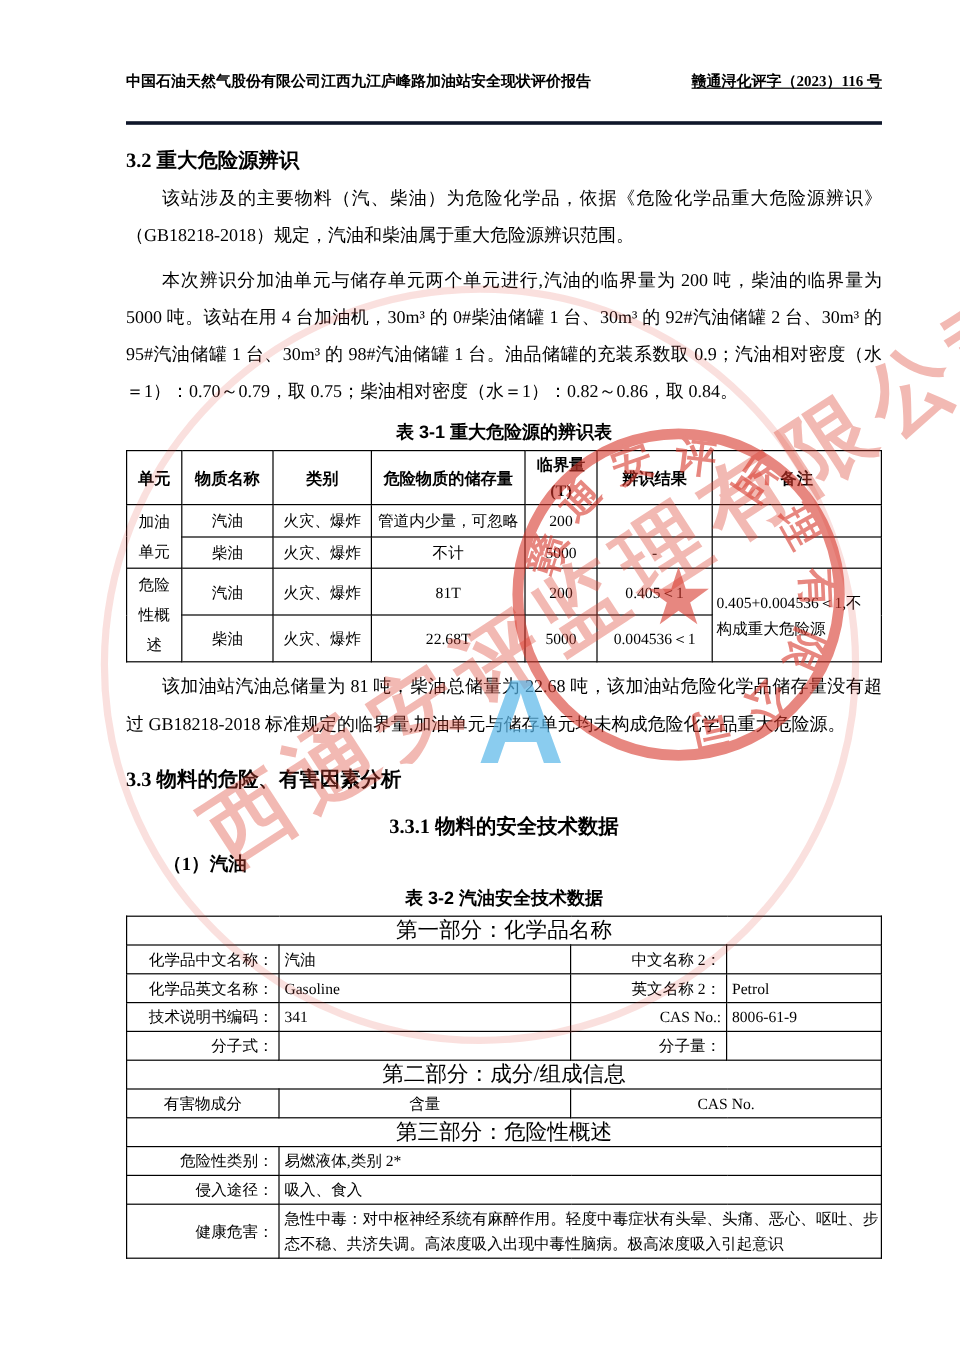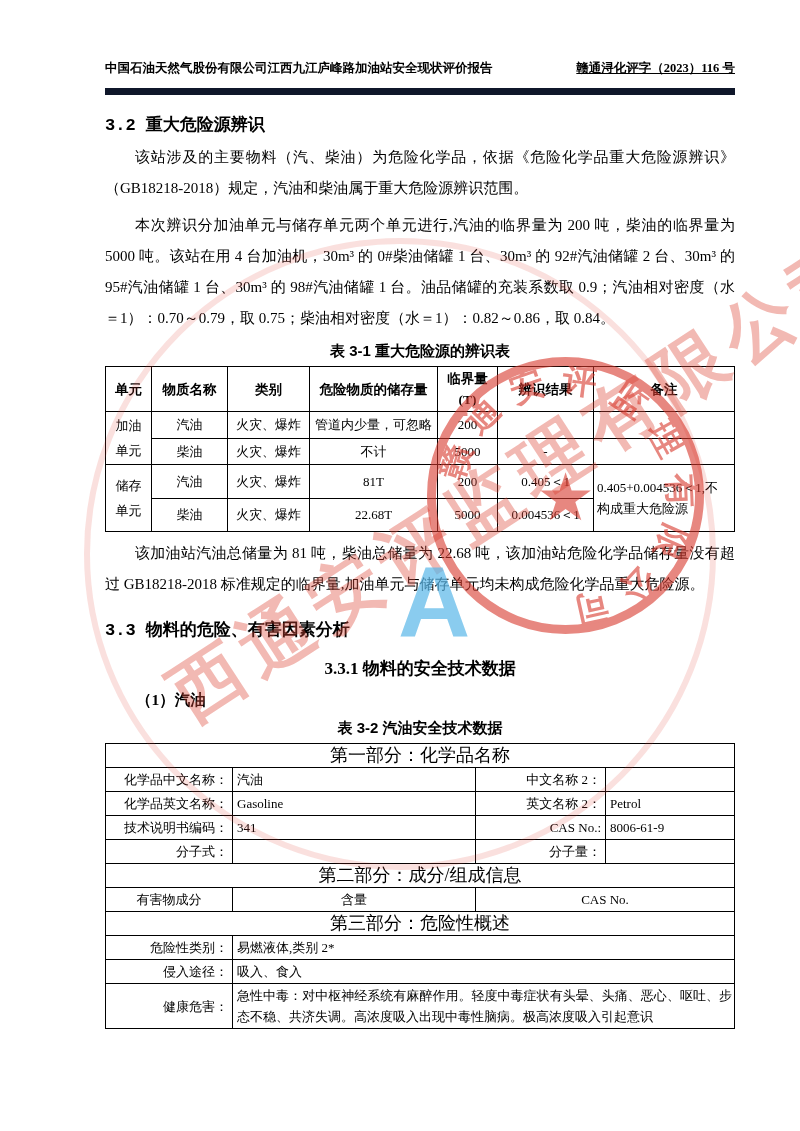--- a/index.html
+++ b/index.html
@@ -6,29 +6,29 @@
   .page {
     position:relative; width:800px; height:1131px; margin:0 auto;
     background:#fff; overflow:hidden; color:#000;
     font-family:"Liberation Serif","DejaVu Serif",serif;
   }
   .content { position:relative; z-index:1; padding:60px 65px 0 105px; }
 
   
   .doc-header {
     display:flex; justify-content:space-between; 
-    font-size:12.5px; font-weight:bold; padding-bottom:11px;
-    border-bottom:7px solid #0f172a;
+    font-size:12.5px; font-weight:bold; padding-bottom:24px;
+    border-bottom:3px solid #0f172a;
   }
   .doc-header .left { max-width:470px; }
   .doc-header .right { white-space:nowrap;text-decoration:underline; }
 
   
   .h-sec {
-    font-family:Liberation Mono, monospace;
+    font-family:Liberation Serif, serif;
     font-weight:bold; font-size:17px; margin:18px 0 4px 0;
   }
   .h-sub {
     font-family:Liberation Serif, serif;
     font-weight:bold; font-size:17px; margin:16px 0 2px 0;text-align:center;
   }
   .h-item { font-weight:bold; font-size:15.5px; margin:10px 0 2px 0; text-indent:2em; }
 
   p.body-p {
     margin:6px 0 0 0; font-size:15px; line-height:31px;
@@ -135,21 +135,21 @@
         </tr>
         <tr>
           <td>柴油</td>
           <td>火灾、爆炸</td>
           <td>不计</td>
           <td>5000</td>
           <td>-</td>
           <td></td>
         </tr>
         <tr>
-          <td rowspan="2"><span class="unit-span">储存单元</span></td>
+          <td rowspan="2"><span class="unit-span">危险性概述</span></td>
           <td>汽油</td>
           <td>火灾、爆炸</td>
           <td>81T</td>
           <td>200</td>
           <td>0.405＜1</td>
           <td rowspan="2" class="remark-cell">0.405+0.004536＜1,不构成重大危险源</td>
         </tr>
         <tr>
           <td>柴油</td>
           <td>火灾、爆炸</td>

